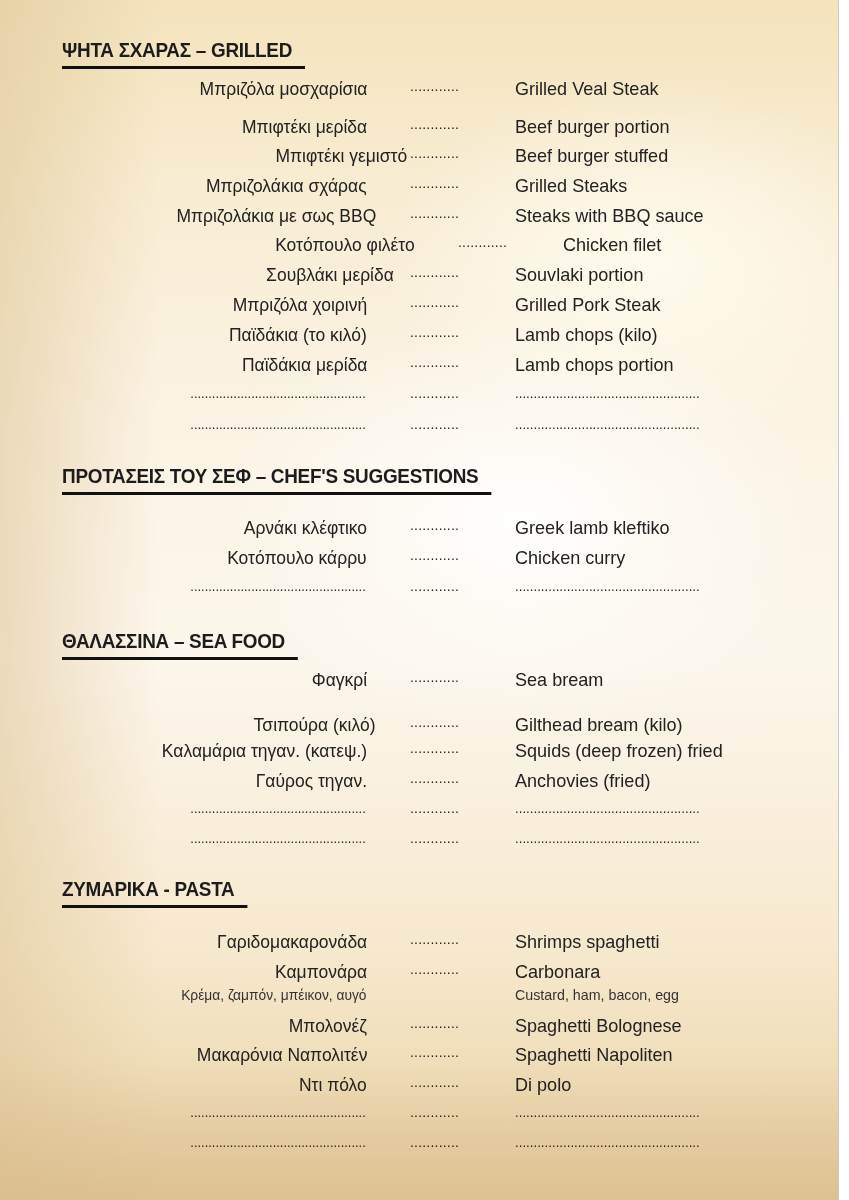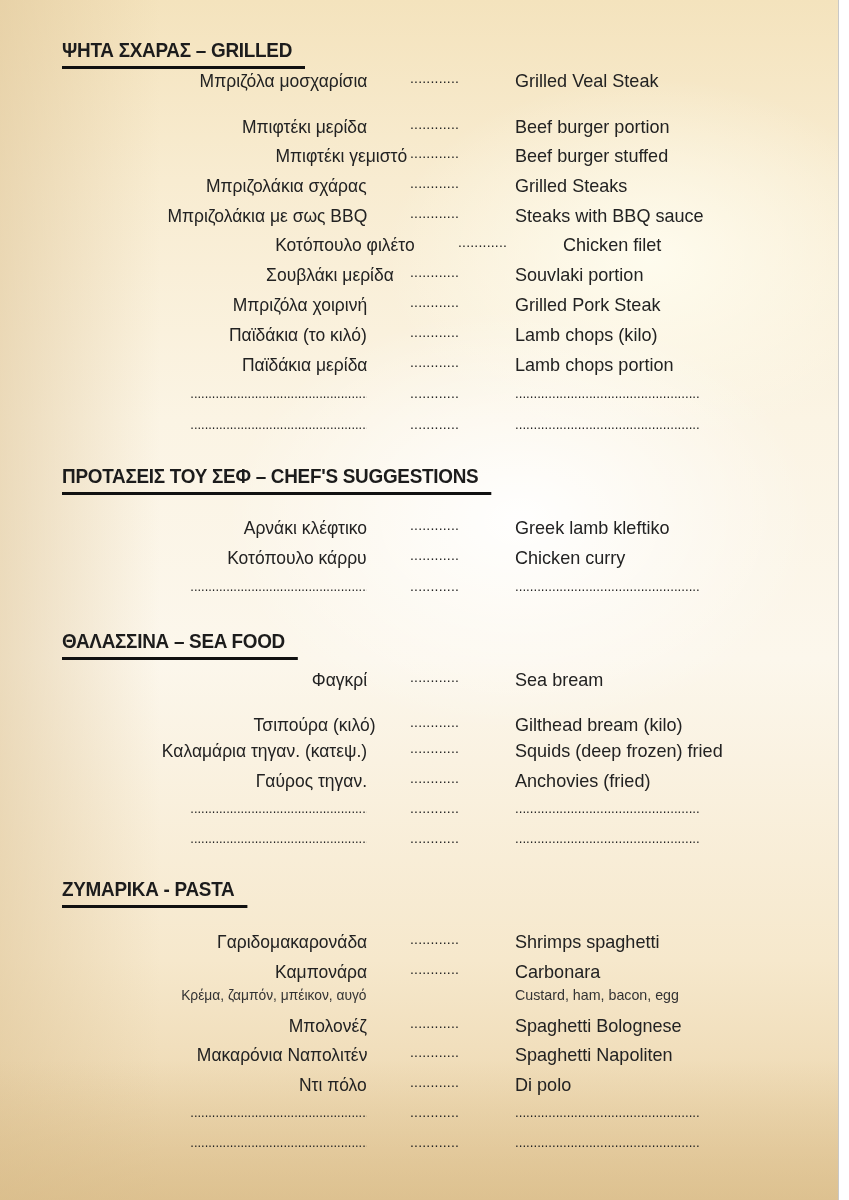--- a/index.html
+++ b/index.html
@@ -54,41 +54,41 @@
   .blank .gr { width: 192px; overflow: hidden; text-align: right; }
   .blank .en { width: 194px; overflow: hidden; }
 </style>
 </head>
 <body>
 
 <div class="page"></div>
 <div id="menu">
     <div class="section" style="top: 0px;">
       <div class="heading" style="top: 38px;">ΨΗΤΑ ΣΧΑΡΑΣ – GRILLED</div>
-      <div class="row" style="top: 70px;">
+      <div class="row" style="top: 78px;">
         <span class="gr">Μπριζόλα μοσχαρίσια</span>
         <span class="dots">............</span>
         <span class="en">Grilled Veal Steak</span>
       </div>
       <div class="row" style="top: 116px;">
         <span class="gr">Μπιφτέκι μερίδα</span>
         <span class="dots">............</span>
         <span class="en">Beef burger portion</span>
       </div>
       <div class="row" style="top: 145px; padding-left: 40px;">
         <span class="gr">Μπιφτέκι γεμιστό</span>
         <span class="dots">............</span>
         <span class="en">Beef burger stuffed</span>
       </div>
       <div class="row" style="top: 175px;">
         <span class="gr">Μπριζολάκια σχάρας</span>
         <span class="dots">............</span>
         <span class="en">Grilled Steaks</span>
       </div>
-      <div class="row" style="top: 205px;">
+      <div class="row" style="top: 205px; padding-left: 9px;">
         <span class="gr">Μπριζολάκια με σως BBQ</span>
         <span class="dots">............</span>
         <span class="en">Steaks with BBQ sauce</span>
       </div>
       <div class="row" style="top: 234px; margin-left: 48px;">
         <span class="gr">Κοτόπουλο φιλέτο</span>
         <span class="dots">............</span>
         <span class="en">Chicken filet</span>
       </div>
       <div class="row" style="top: 264px; padding-left: 27px;">

